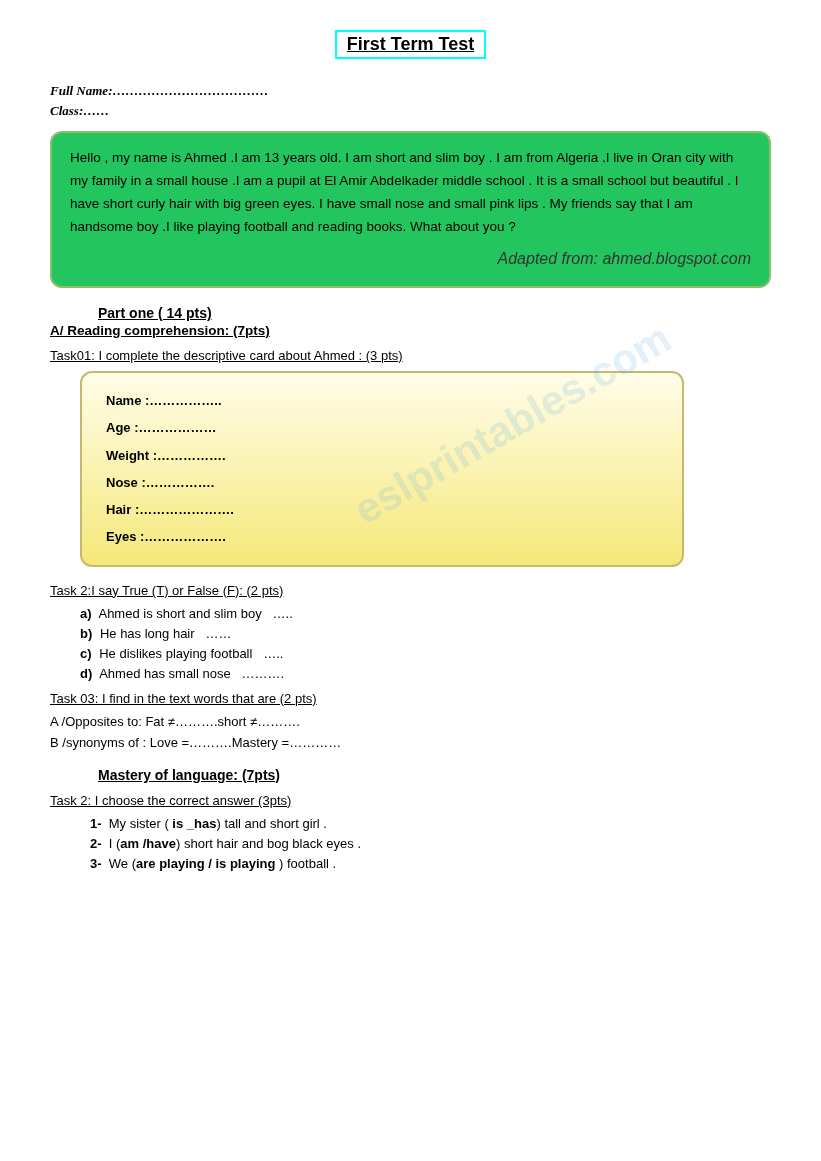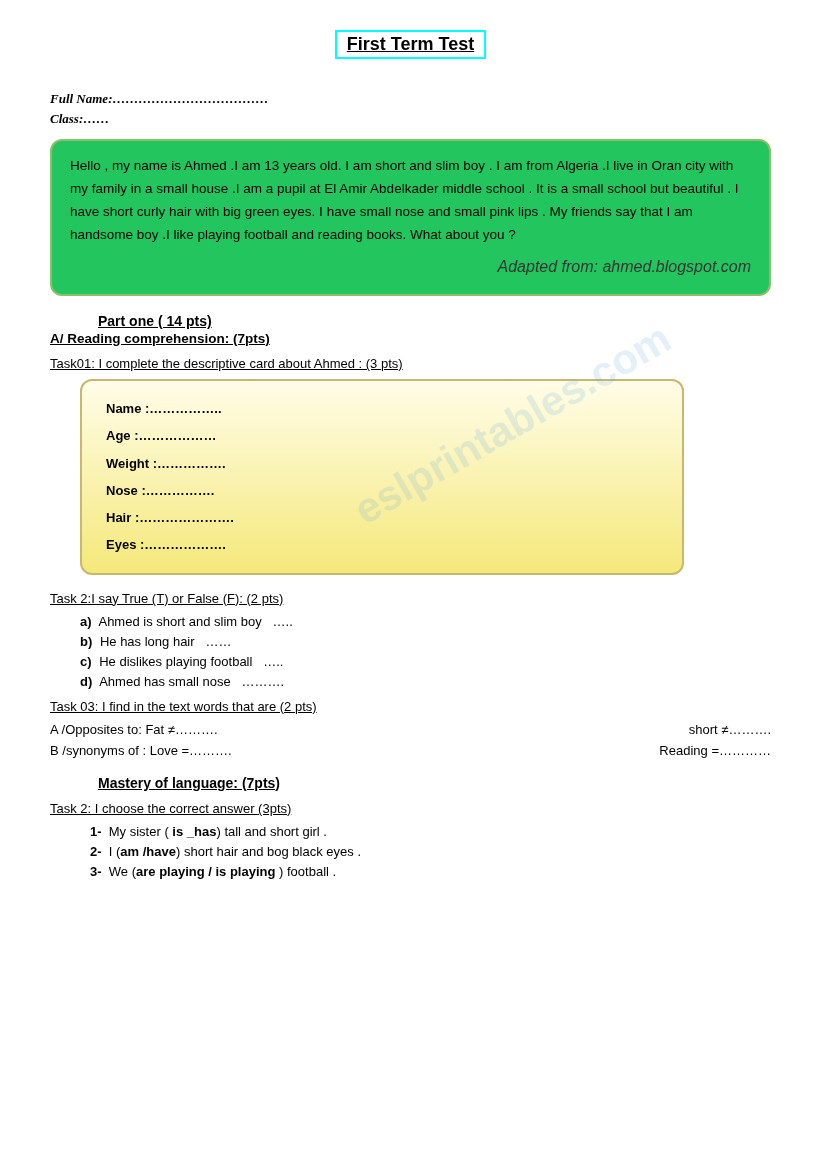--- a/index.html
+++ b/index.html
@@ -14,21 +14,21 @@
     }
     .page-title {
       text-align: center;
       font-size: 18px;
       font-weight: bold;
       color: #000;
       text-decoration: underline;
       border: 2px solid cyan;
       display: inline-block;
       padding: 2px 10px;
-      margin: 0 auto 18px auto;
+      margin: 0 auto 10px auto;
       background: #fff;
     }
     .title-row {
       text-align: center;
       margin-bottom: 14px;
     }
     .field-line {
       font-style: italic;
       font-weight: bold;
       font-size: 13px;
@@ -91,21 +91,20 @@
       margin-bottom: 5px;
       font-size: 13px;
       list-style: none;
     }
     .true-false-list li span.letter {
       font-weight: bold;
       margin-right: 4px;
     }
     .two-col {
       display: flex;
-      justify-content: space-between;
       margin: 6px 0 6px 0;
       font-size: 13px;
     }
     .mastery-section {
       margin-top: 14px;
     }
     .answers-list {
       margin-left: 40px;
       margin-top: 6px;
     }
@@ -187,21 +186,21 @@
   </ul>
 
   <div class="task-title">Task 03: I find in the text words that are (2 pts)</div>
 
   <div class="two-col">
     <span>A /Opposites to: Fat ≠……….</span>
     <span>short ≠……….</span>
   </div>
   <div class="two-col">
     <span>B /synonyms of :  Love =……….</span>
-    <span>Reading =…………</span>
+    <span>Mastery =…………</span>
   </div>
 
   <div class="mastery-section">
     <div class="section-title underline">Mastery of language: (7pts)</div>
     <div class="task-title">Task 2: I choose the correct answer   (3pts)</div>
 
     <ul class="answers-list">
       <li>
         <span class="bold">1-</span>
         &nbsp;My sister ( <span class="bold">is _has</span>) tall and short girl .

